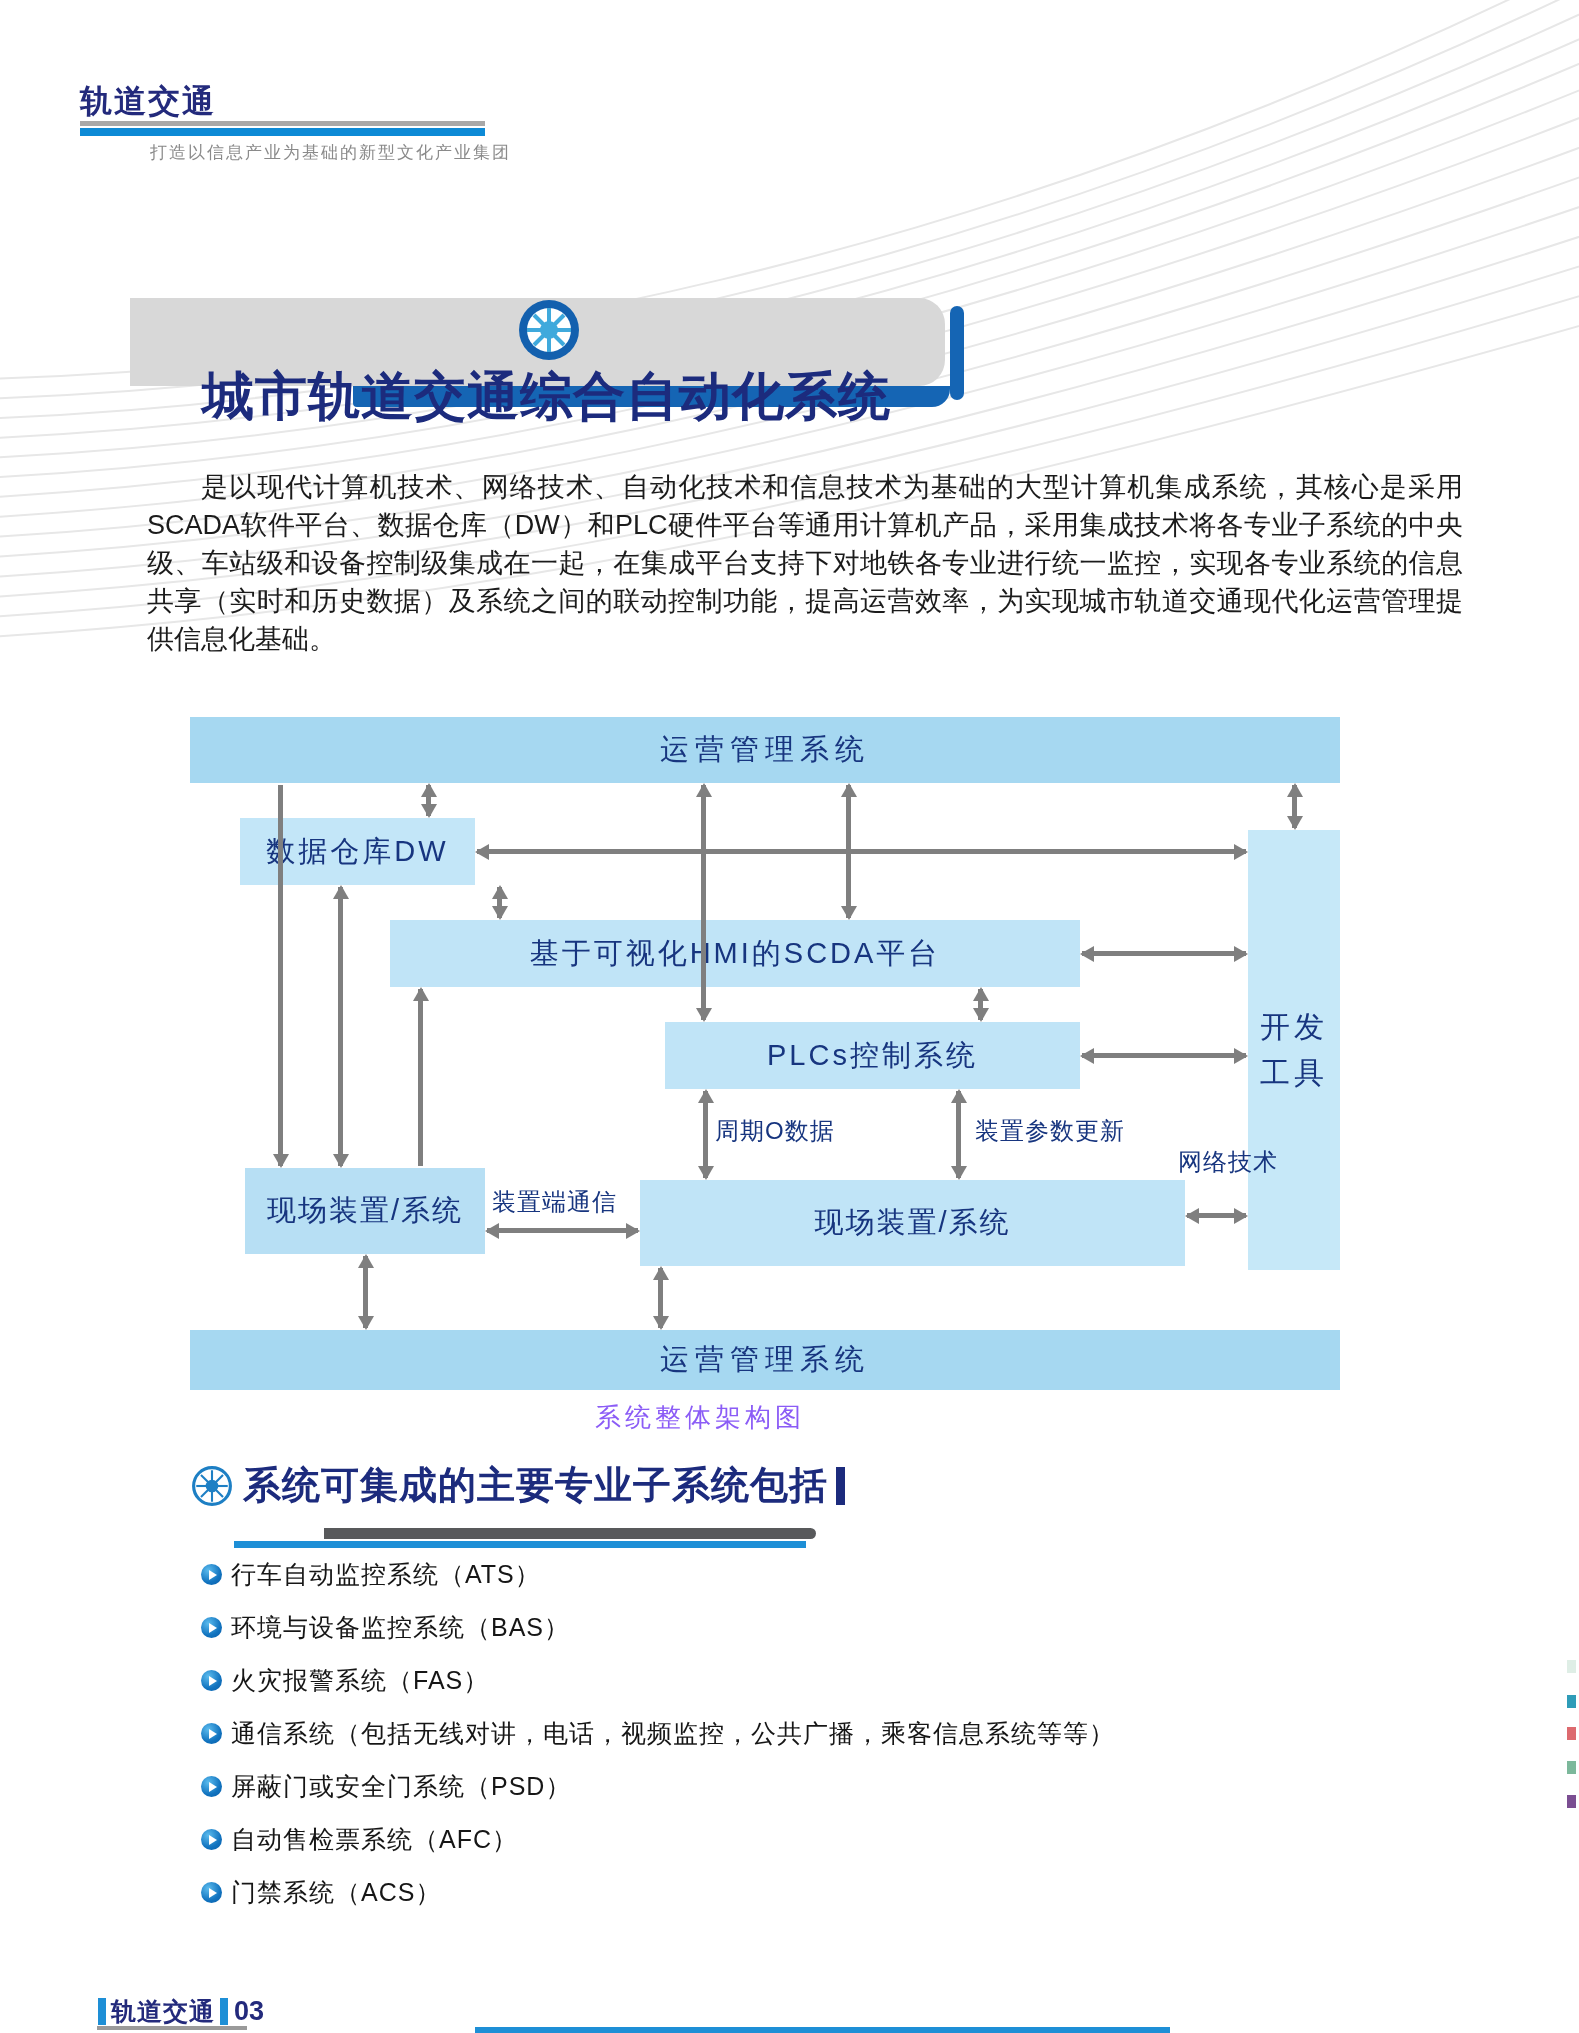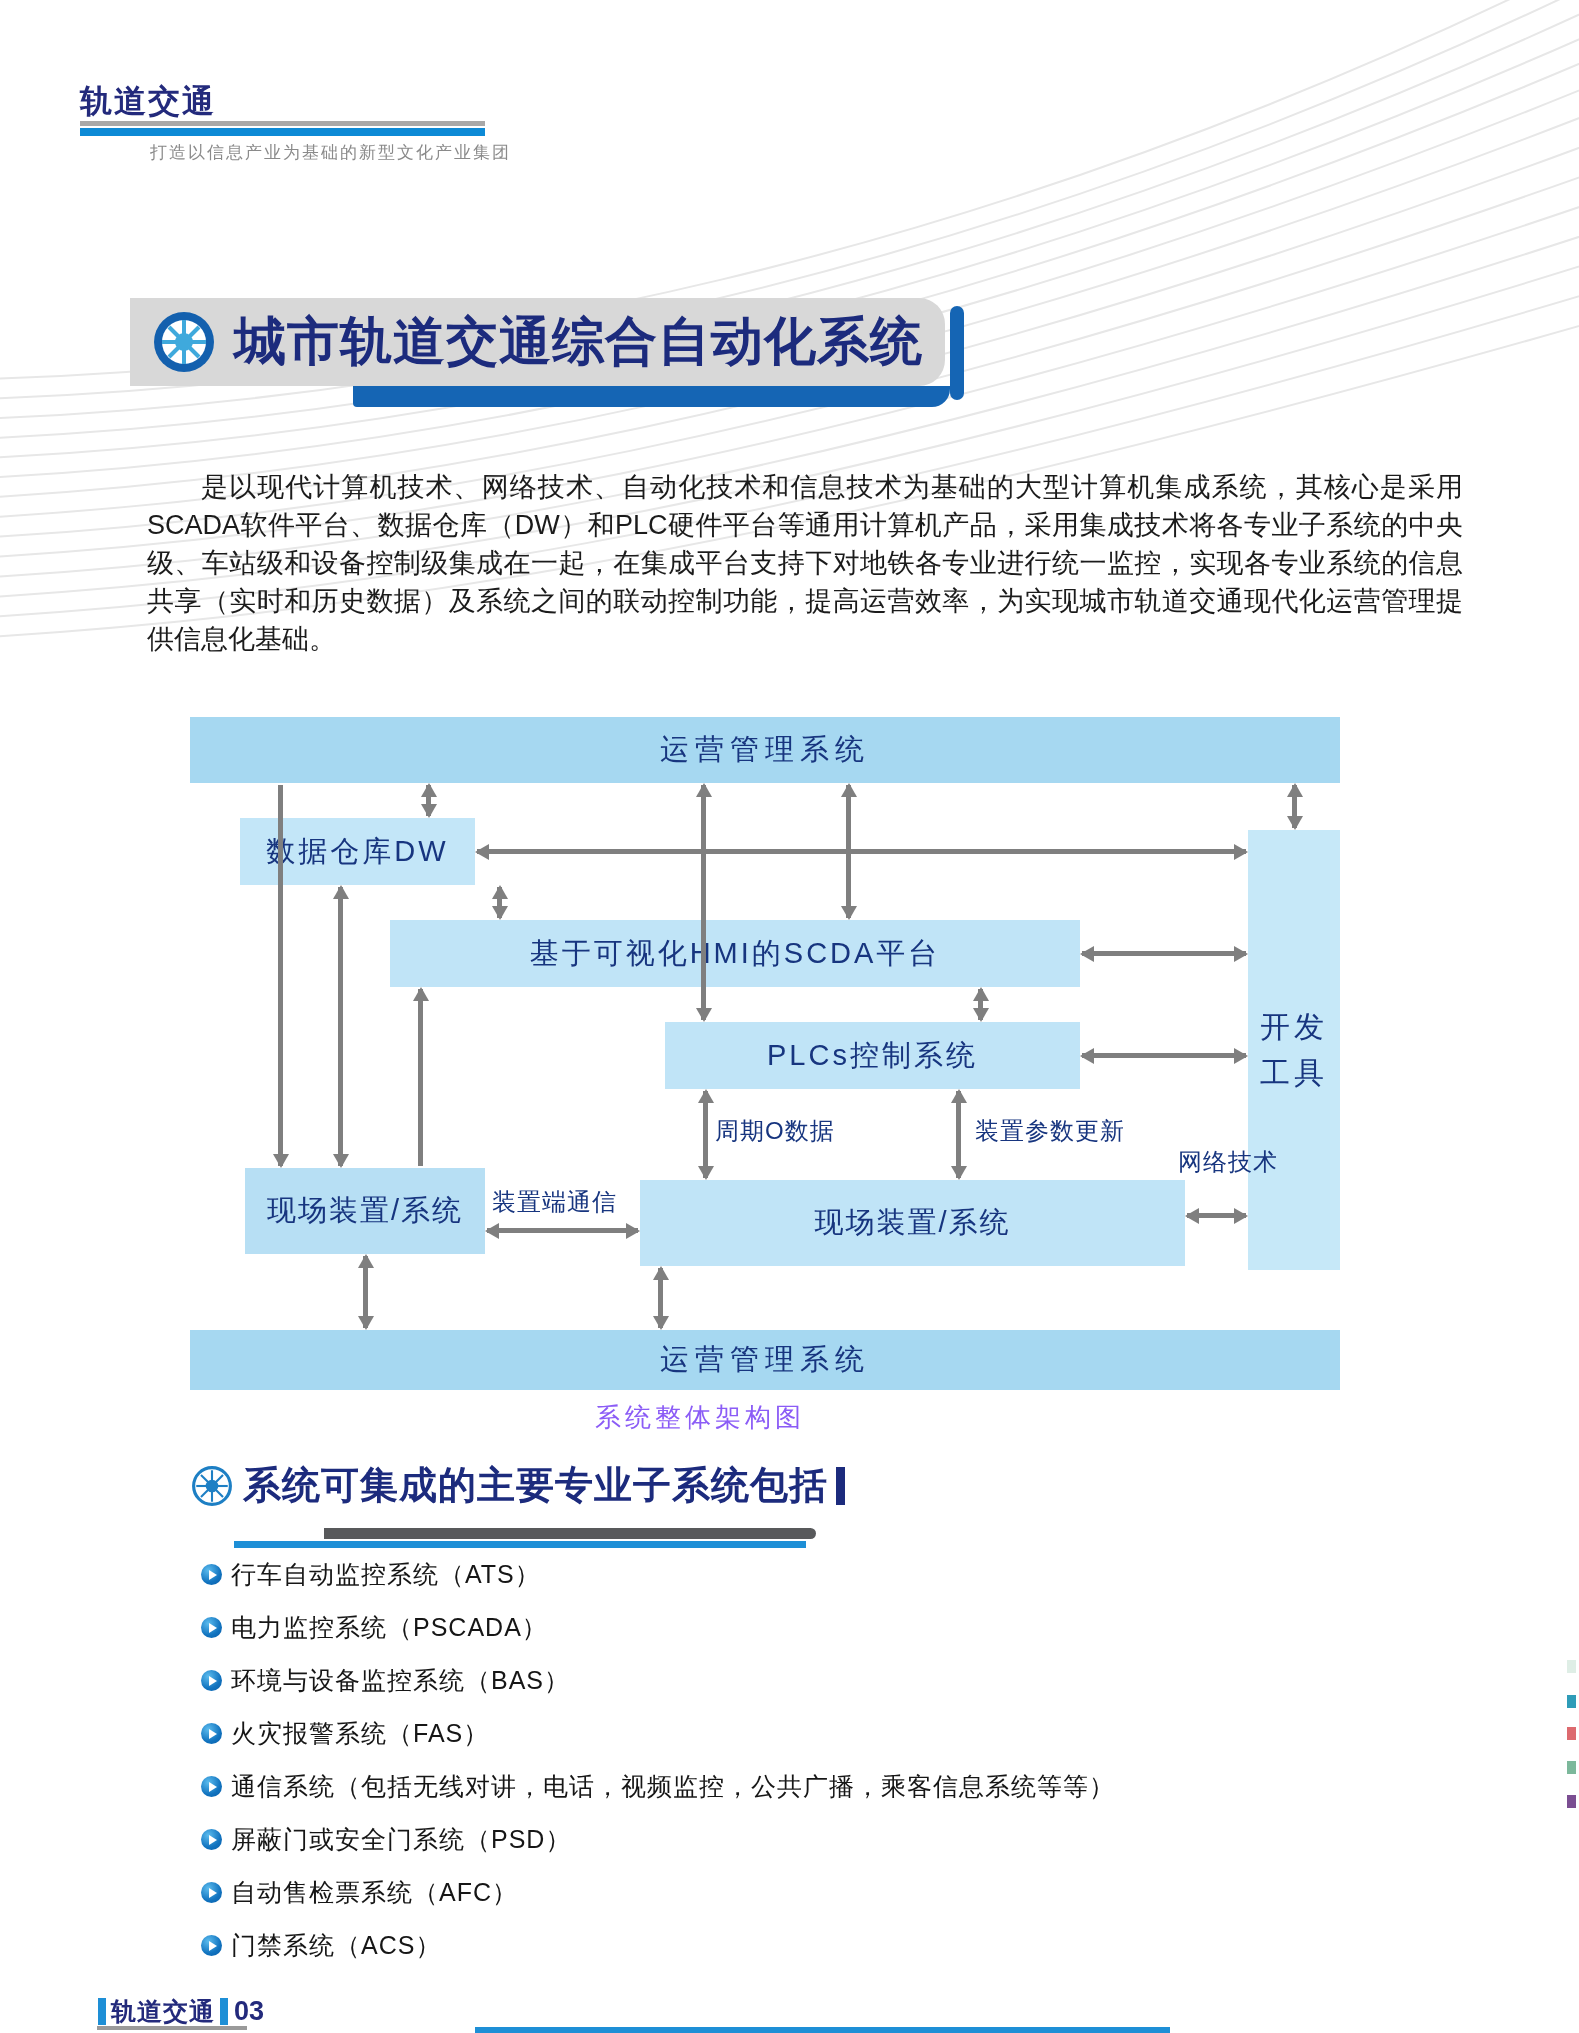--- a/index.html
+++ b/index.html
@@ -10,21 +10,21 @@
   .abs{position:absolute;}
   
   .brand{left:80px;top:80px;font-size:32px;font-weight:bold;color:#232a7c;letter-spacing:2px;z-index:2;}
   .brand-rule-gray{left:80px;top:121px;width:405px;height:5px;background:#a8a8a8;z-index:2;}
   .brand-rule-blue{left:80px;top:128px;width:405px;height:8px;background:#0d8ad6;z-index:2;}
   .tagline{left:150px;top:141px;font-size:17px;color:#8a8a8a;letter-spacing:2px;z-index:2;}
   
   .swoosh{left:0;top:0;width:1579px;height:640px;z-index:0;}
   .swoosh path{fill:none;stroke:#e7e7e7;stroke-width:2;}
   
-  .banner{left:130px;top:298px;width:815px;height:88px;background:#d8d8d8;border-radius:0 26px 26px 0;z-index:3;display:flex;align-items:center;}
+  .banner{left:130px;top:298px;width:815px;height:88px;background:#d8d8d8;border-radius:0 26px 26px 0;z-index:3;display:flex;align-items:center;flex-direction:column;}
   .banner .wheel{width:64px;height:64px;margin-left:22px;flex:0 0 auto;}
   .page-title{margin-left:18px;font-size:52px;font-weight:bold;color:#1c2b7d;letter-spacing:1px;white-space:nowrap;}
   .title-accent{left:950px;top:306px;width:14px;height:94px;background:#1565b4;border-radius:7px;z-index:4;}
   .title-underbar{left:353px;top:386px;width:597px;height:21px;background:#1565b4;border-radius:0 0 18px 4px;z-index:2;}
   
   .intro{left:147px;top:468px;width:1316px;font-size:27px;line-height:38px;color:#1b1b1b;
          text-align:justify;text-indent:2em;z-index:2;}
   
   .dbox{position:absolute;display:flex;align-items:center;justify-content:center;
         color:#17357f;font-size:29px;letter-spacing:6px;z-index:2;text-align:center;}
@@ -164,24 +164,20 @@
 <div class="abs sec-shadow"></div>
 <div class="abs sec-underline"></div>
 
 <ul class="abs sub-list">
   <li>
       <span class="blt"></span>
       <span class="blt-txt">行车自动监控系统（ATS）</span>
     </li>
   <li>
       <span class="blt"></span>
-      <span class="blt-txt">电力监控系统（PSCADA）</span>
-    </li>
-  <li>
-      <span class="blt"></span>
       <span class="blt-txt">环境与设备监控系统（BAS）</span>
     </li>
   <li>
       <span class="blt"></span>
       <span class="blt-txt">火灾报警系统（FAS）</span>
     </li>
   <li>
       <span class="blt"></span>
       <span class="blt-txt">通信系统（包括无线对讲，电话，视频监控，公共广播，乘客信息系统等等）</span>
     </li>

